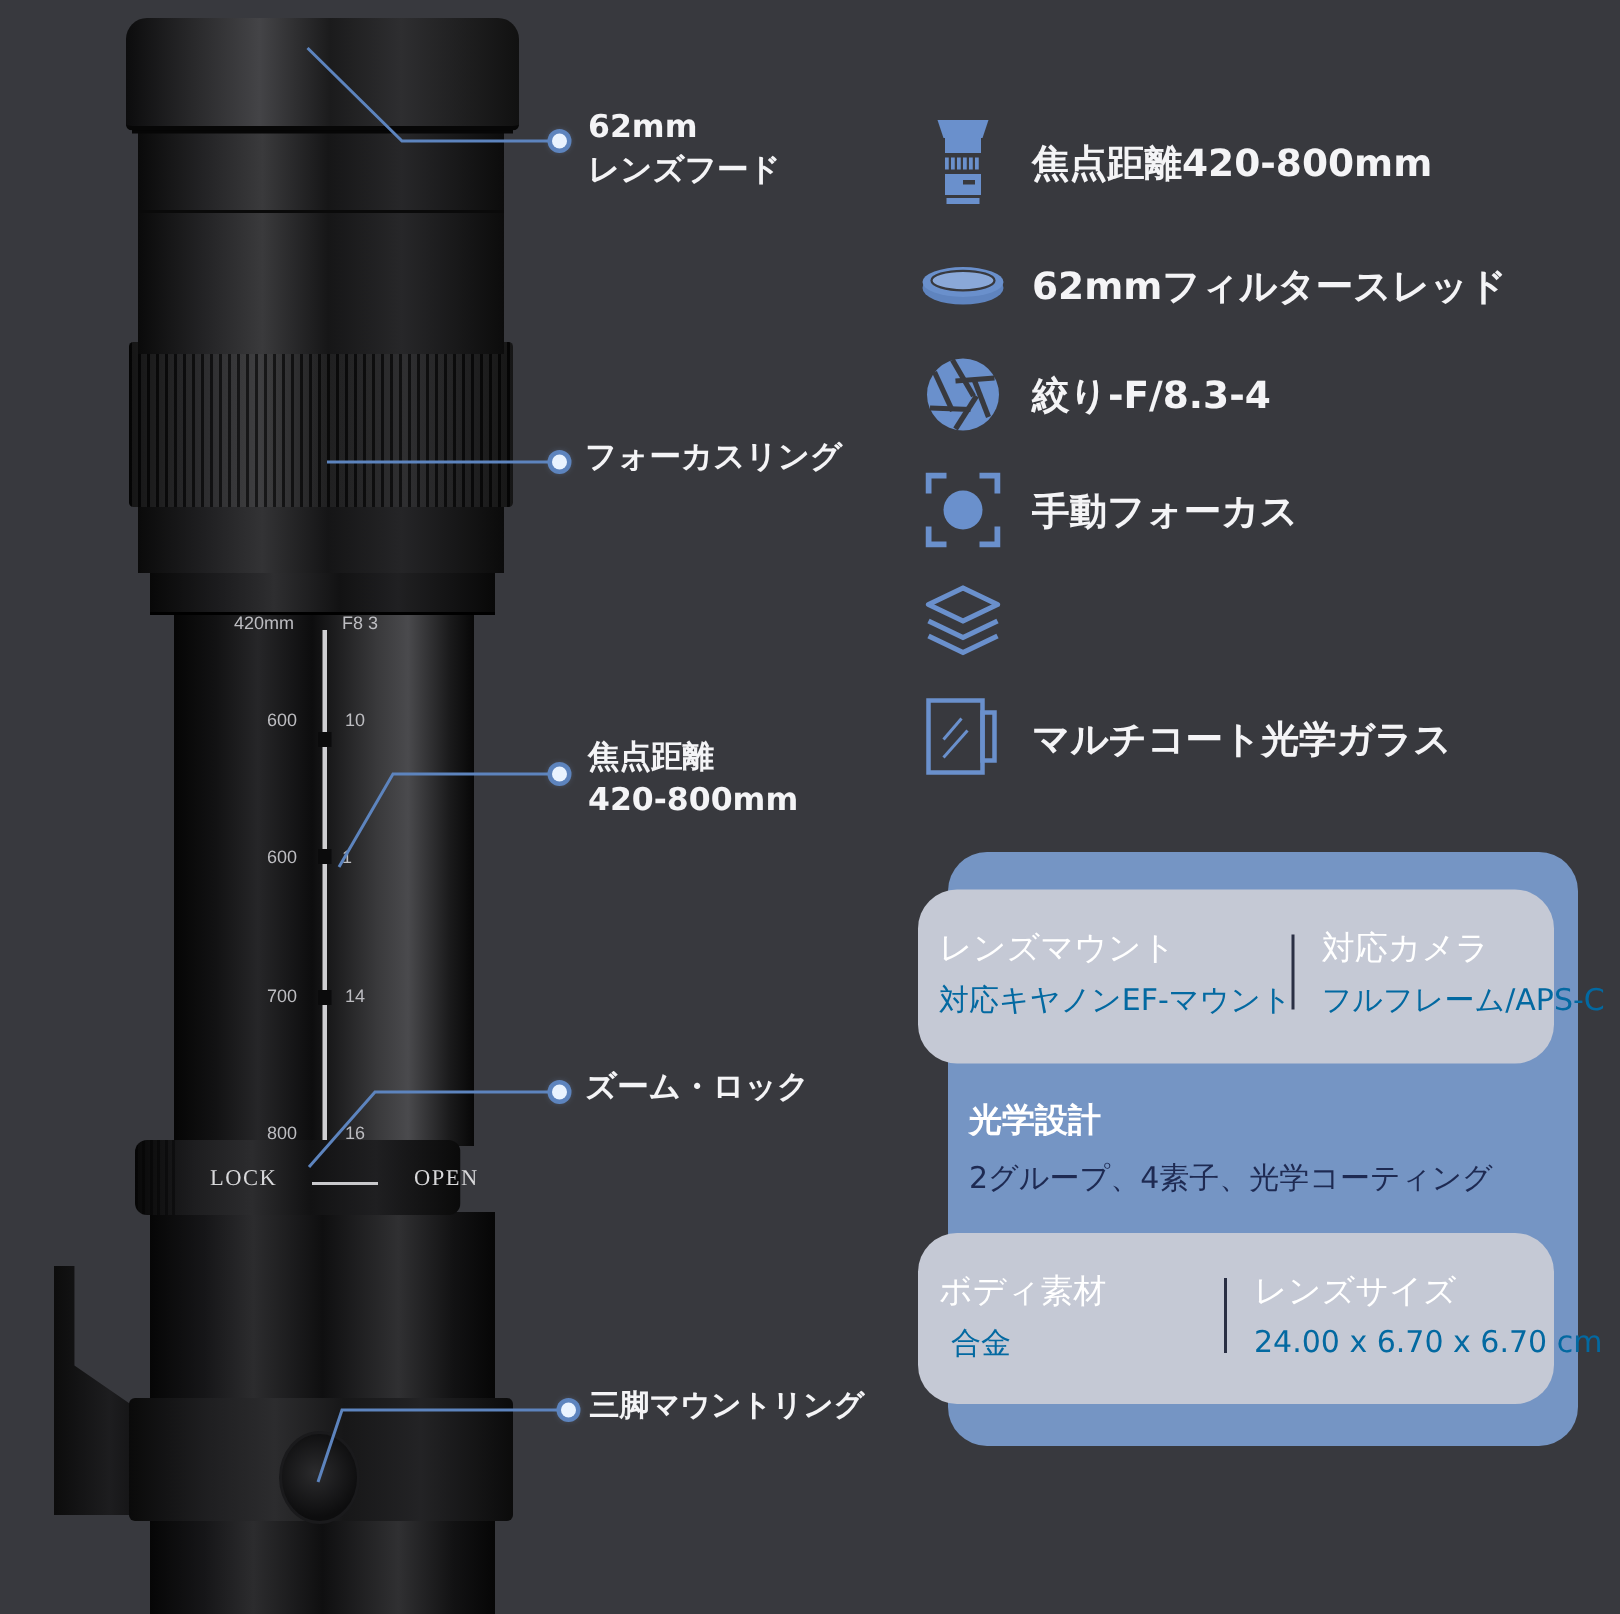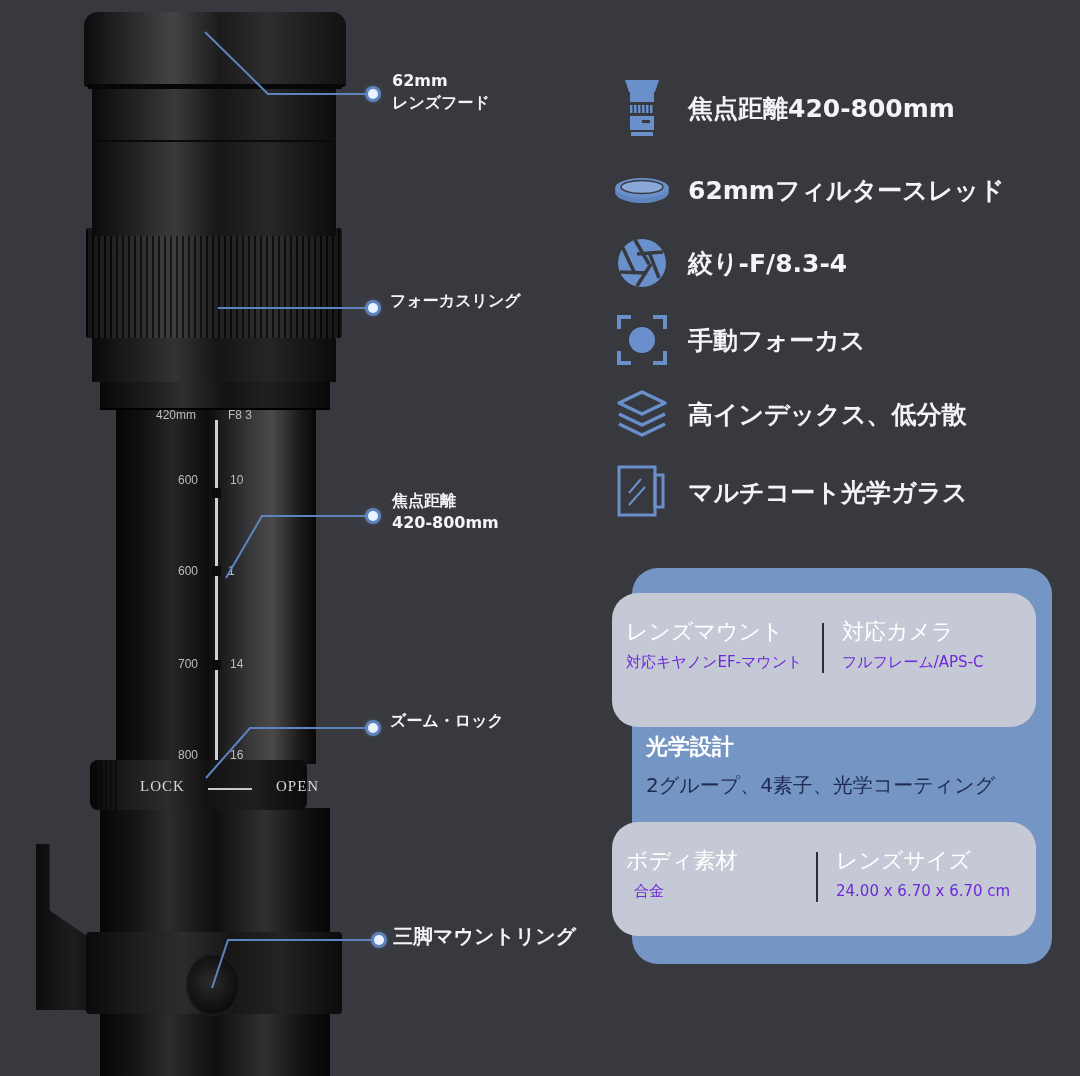--- a/index.html
+++ b/index.html
@@ -81,21 +81,21 @@
     border:2px solid #1a1a1c;
   }
 
   
   svg.callouts { position:absolute; left:0; top:0; pointer-events:none; }
   .dot {
     position:absolute; width:10px; height:10px; border-radius:50%;
     background:#e9f3ff; box-shadow:0 0 0 3px #5d84be, 0 0 6px #8fb3e8;
   }
   .callout-label {
-    position:absolute; font-size:16px; font-weight:bold; color:#f4f4f6; line-height:1.4;
+    position:absolute; font-size:21px; font-weight:bold; color:#f4f4f6; line-height:1.4;
     white-space:nowrap;
   }
 
   
   .feature { position:absolute; left:612px; display:flex; align-items:center; }
   .feature .ico { width:60px; height:56px; display:flex; align-items:center; justify-content:center; }
   .feature .txt { margin-left:16px; font-size:25px; font-weight:bold; color:#f4f4f6; white-space:nowrap; }
 
   
   .spec-bg {
@@ -104,21 +104,21 @@
   }
   .spec-card {
     position:absolute; left:612px; width:424px;
     background:#c5c9d5; border-radius:26px;
     display:flex;
   }
   .spec-col { flex:1; padding:24px 0 0 14px; position:relative; }
   .spec-col.right { padding-left:20px; }
   .spec-divider { position:absolute; left:0; top:30px; width:2px; height:50px; background:#2a2f44; }
   .spec-title { font-size:22px; color:#ffffff; font-weight:normal; white-space:nowrap; }
-  .spec-val { font-size:15px; color:#6d28d9; margin-top:6px; white-space:nowrap; }
+  .spec-val { font-size:20px; color:#0369a1; margin-top:6px; white-space:nowrap; }
   .optical {
     position:absolute; left:646px; top:732px;
   }
   .optical .t { font-size:22px; font-weight:bold; color:#ffffff; }
   .optical .v { font-size:20px; color:#1e2a52; margin-top:10px; }
 </style>
 </head>
 <body>
 
 <div>
@@ -265,42 +265,41 @@
   <div class="feature" style="top:386px">
     <span class="ico">
       <svg width="52" height="50" viewBox="0 0 52 50">
         <g fill="none" stroke="#6a90cc" stroke-width="3.5" stroke-linejoin="round">
           <polygon points="26,3 49,14 26,25 3,14"></polygon>
           <polyline points="3,25 26,36 49,25"></polyline>
           <polyline points="3,35 26,46 49,35"></polyline>
         </g>
       </svg>
     </span>
-    <span class="txt">高インデックス、低分散</span>
   </div>
 
   <div class="feature" style="top:464px">
     <span class="ico">
       <svg width="50" height="54" viewBox="0 0 50 54">
         <rect x="2" y="2" width="36" height="48" fill="none" stroke="#6a90cc" stroke-width="3"></rect>
         <rect x="38" y="10" width="8" height="32" fill="none" stroke="#6a90cc" stroke-width="3"></rect>
         <g stroke="#6a90cc" stroke-width="2">
           <line x1="12" y1="28" x2="24" y2="14"></line>
           <line x1="12" y1="40" x2="28" y2="22"></line>
         </g>
       </svg>
     </span>
     <span class="txt">マルチコート光学ガラス</span>
   </div>
 </div>
 
 <div>
   <div class="abs spec-bg"></div>
 
-  <div class="spec-card" style="top:593px;height:134px">
+  <div class="spec-card" style="top:593px;height:116px">
     <div class="spec-col" style="flex:0 0 196px">
       <div class="spec-title">レンズマウント</div>
       <div class="spec-val">対応キヤノンEF-マウント</div>
     </div>
     <div class="spec-col right">
       <span class="spec-divider"></span>
       <div class="spec-title">対応カメラ</div>
       <div class="spec-val">フルフレーム/APS-C</div>
     </div>
   </div>

